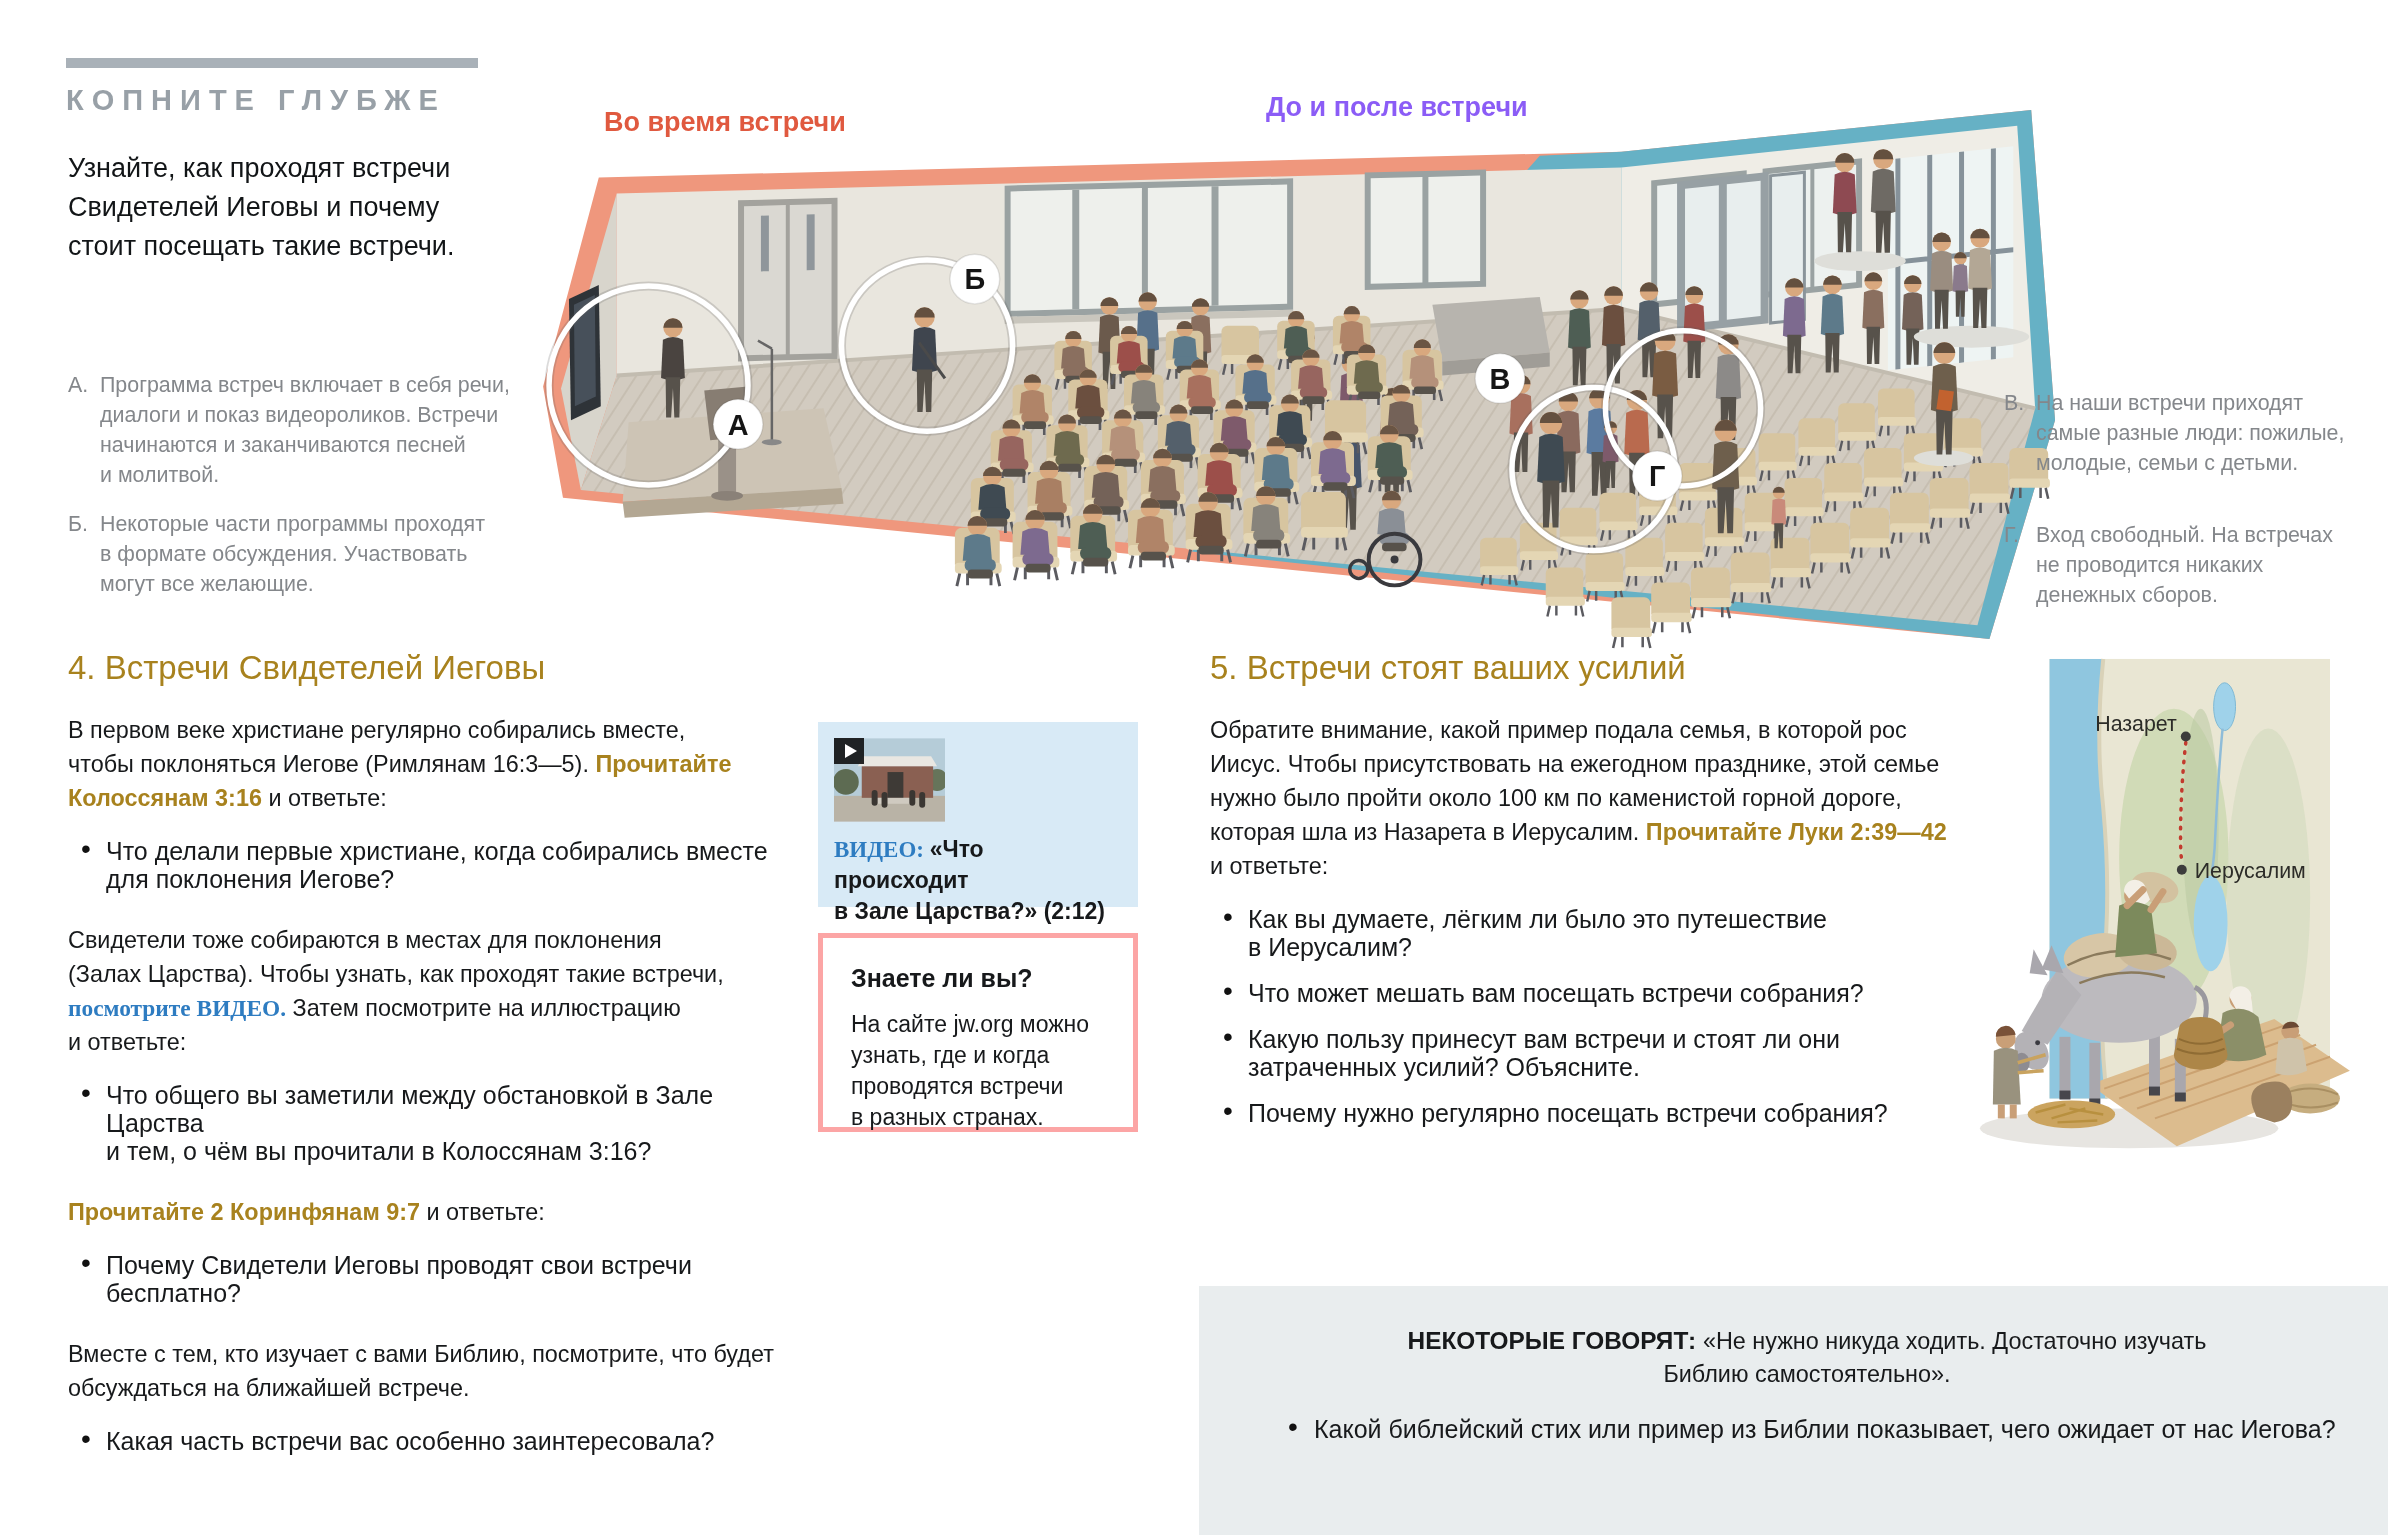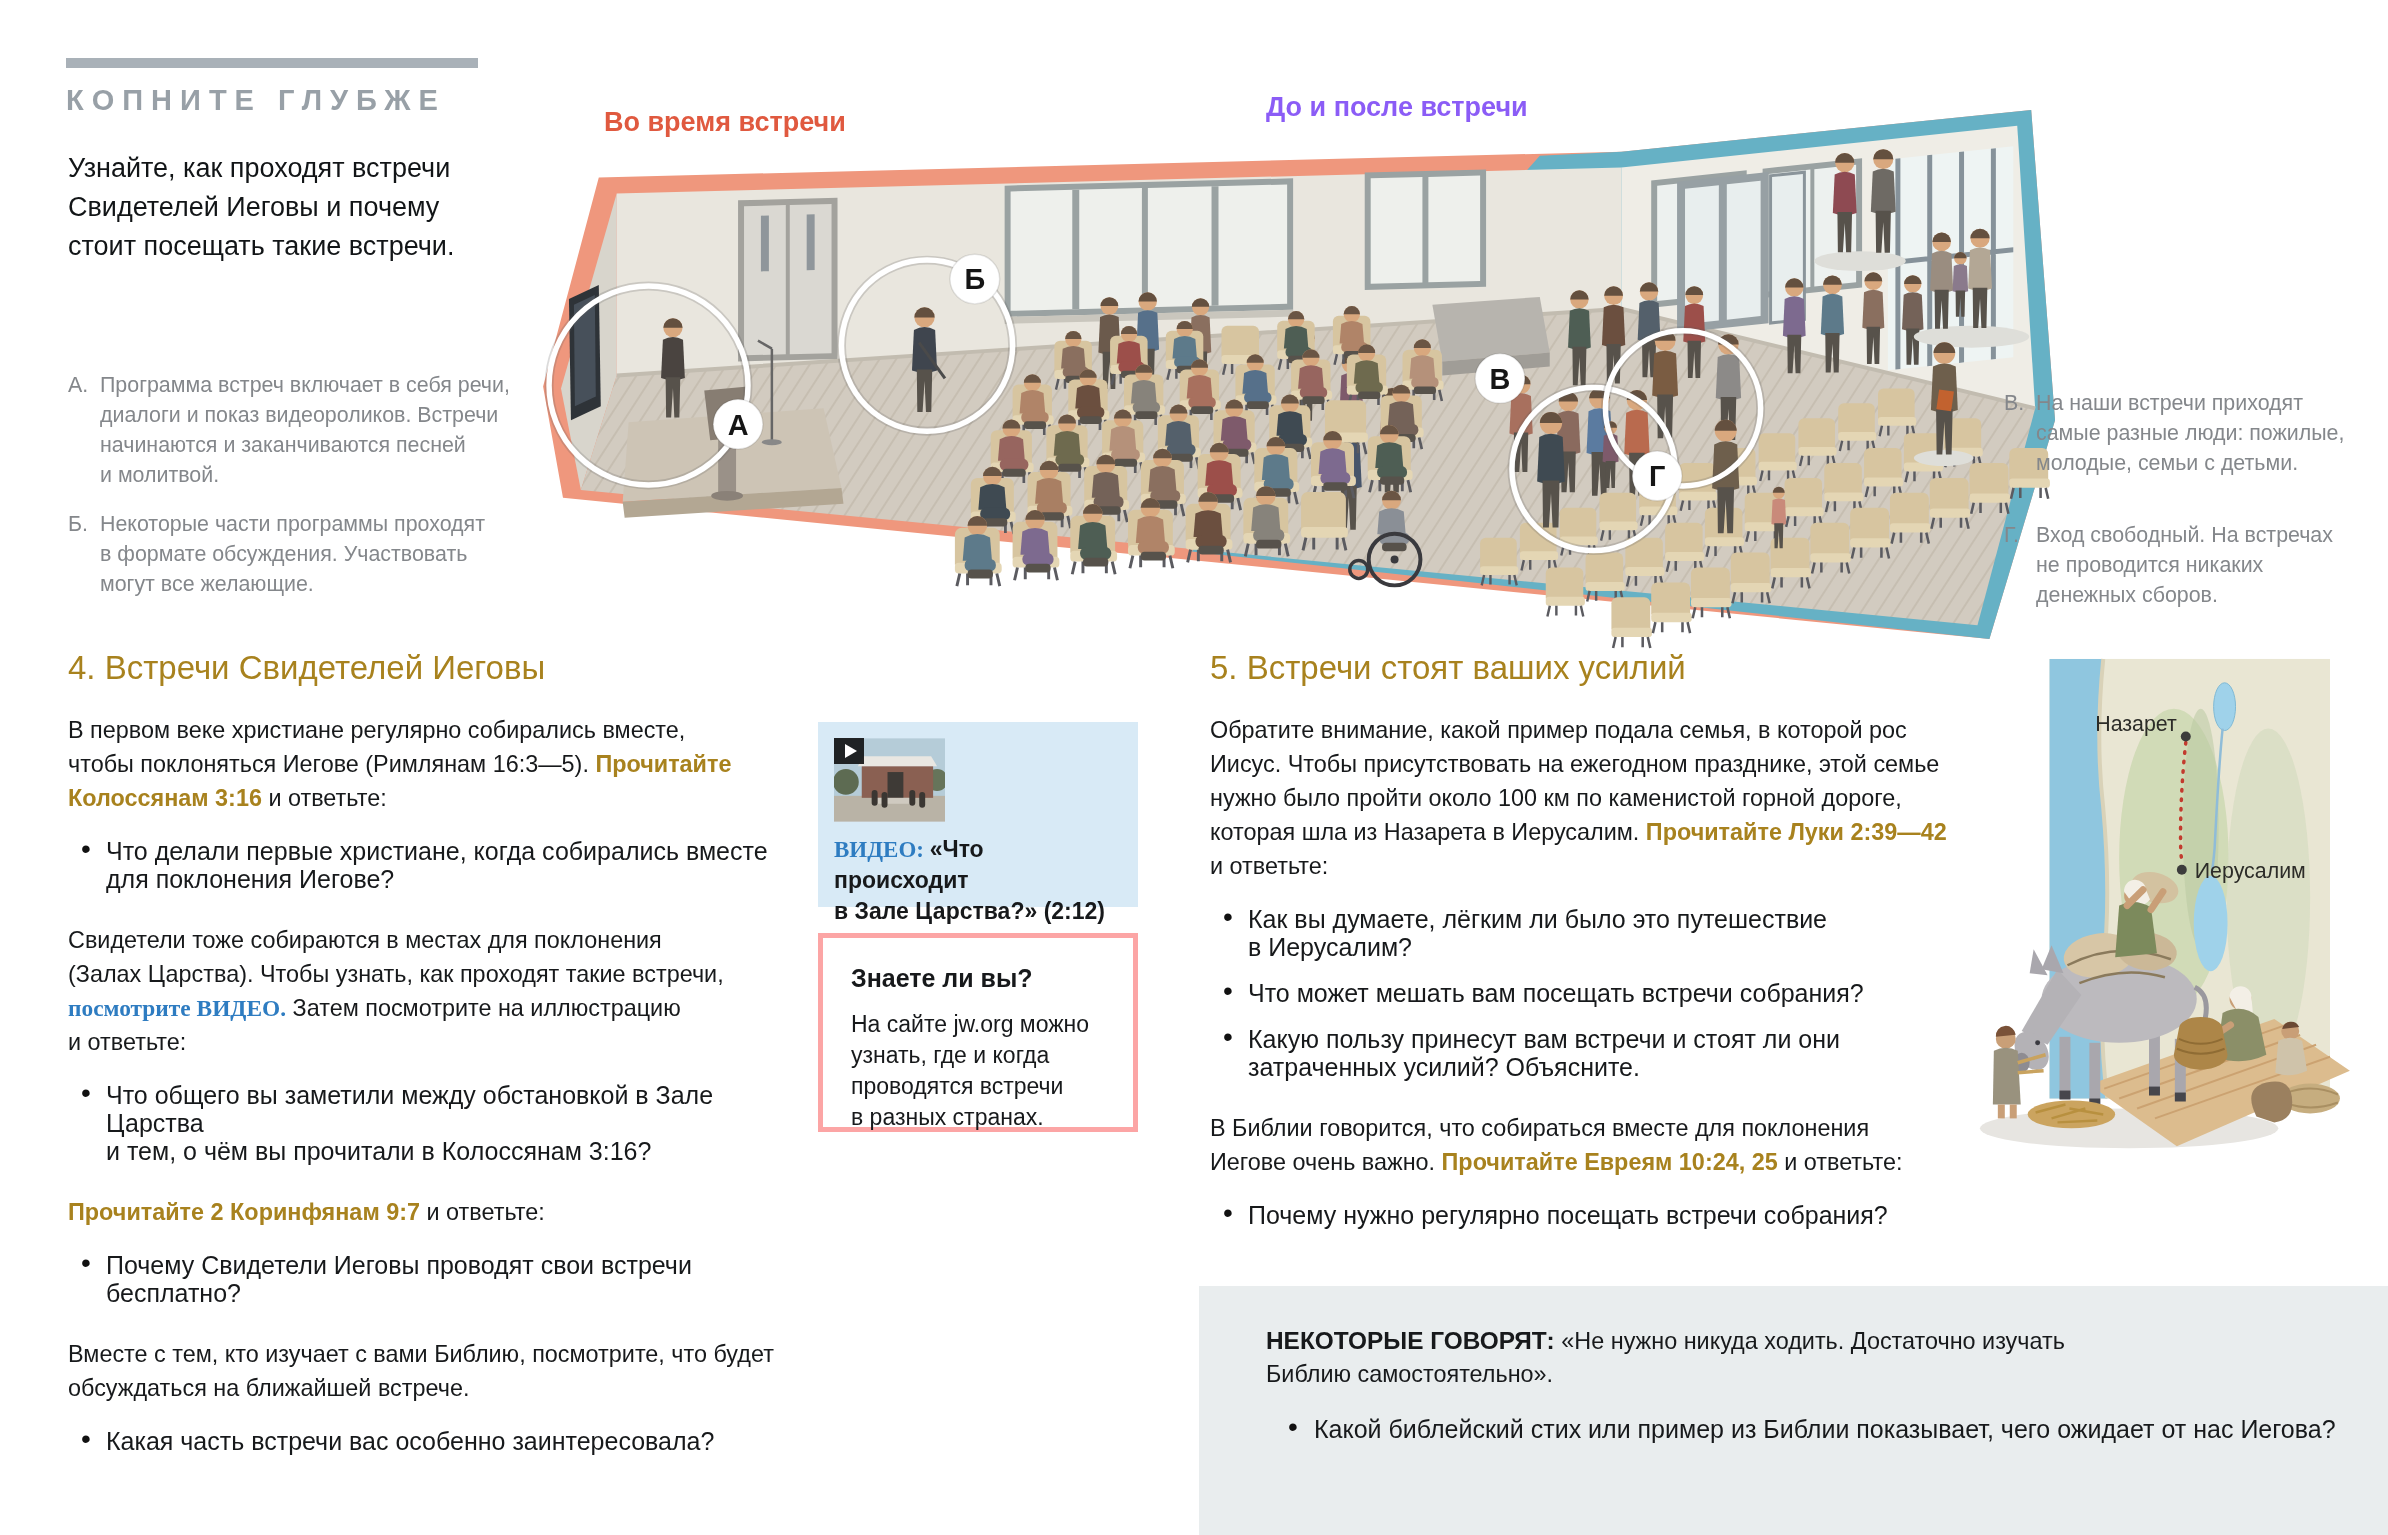--- a/index.html
+++ b/index.html
@@ -40,21 +40,21 @@
   #play-btn:after{content:"";position:absolute;left:11px;top:6px;border-left:12px solid #fff;border-top:7px solid transparent;border-bottom:7px solid transparent;}
   #video-caption{margin-top:12px;font-size:23px;line-height:31px;}
   #know-box{left:818px;top:933px;width:320px;height:199px;background:#fff;border:5px solid #fca5a5;box-sizing:border-box;padding:26px 28px;}
   #know-title{font-size:25px;font-weight:700;margin:0 0 16px 0;}
   #know-body{font-size:23px;line-height:31px;}
   
   #map-svg{left:1940px;top:649px;}
   .city{font-size:21.5px;fill:#2c2c28;}
   
   #some-say{left:1199px;top:1286px;width:1189px;height:250px;background:#e9edee;box-sizing:border-box;padding:38px 40px 0 67px;}
-  #ss-line{font-size:23.4px;line-height:33px;}
+  #ss-line{font-size:23.4px;line-height:33px;text-align:center;}
   #ss-label{font-weight:700;font-size:24.4px;}
   #ss-bullet{margin-top:24px;padding-left:48px;}
   #ss-bullet::before{left:22px;}
 </style>
 </head>
 <body>
 
 <div id="kicker-bar" class="abs"></div>
 <div id="kicker" class="abs">КОПНИТЕ ГЛУБЖЕ</div>
 <div id="intro" class="abs pre">Узнайте, как проходят встречи
@@ -439,22 +439,20 @@
   <p class="body pre"><span class="pt-n">Обратите внимание, какой пример подала семья, в которой рос
 Иисус. Чтобы присутствовать на ежегодном празднике, этой семье
 нужно было пройти около 100 км по каменистой горной дороге,
 которая шла из Назарета в Иерусалим. </span><span class="pt-g">Прочитайте Луки 2:39—42</span><span class="pt-n">
 и ответьте:</span></p>
   <div class="b pre">Как вы думаете, лёгким ли было это путешествие
 в Иерусалим?</div>
   <div class="b pre">Что может мешать вам посещать встречи собрания?</div>
   <div class="b pre">Какую пользу принесут вам встречи и стоят ли они
 затраченных усилий? Объясните.</div>
-  <p class="body pre" style="margin-top:30px"><span class="pt-n">В Библии говорится, что собираться вместе для поклонения
-Иегове очень важно. </span><span class="pt-g">Прочитайте Евреям 10:24, 25</span><span class="pt-n"> и ответьте:</span></p>
   <div class="b pre">Почему нужно регулярно посещать встречи собрания?</div>
 </div>
 
 <svg id="map-svg" class="abs" width="418" height="542" viewBox="0 0 420 545">
   <rect x="110" y="10" width="282" height="442" fill="#e9e6d3"></rect>
   <path d="M110 10 h54 q-8 80 0 150 q8 90 0 160 q-4 70 4 132 h-58 z" fill="#8fc6df"></path>
   <path d="M164 10 q-8 80 0 150 q8 90 0 160 q-4 70 4 132" stroke="#d9d2b8" stroke-width="4" fill="none"></path>
   <ellipse cx="235" cy="210" rx="55" ry="150" fill="#ccd8b2" opacity=".85"></ellipse>
   <ellipse cx="330" cy="250" rx="42" ry="170" fill="#d4dcc0" opacity=".7"></ellipse>
   <ellipse cx="262" cy="180" rx="18" ry="120" fill="#b9c9a2" opacity=".55"></ellipse>

